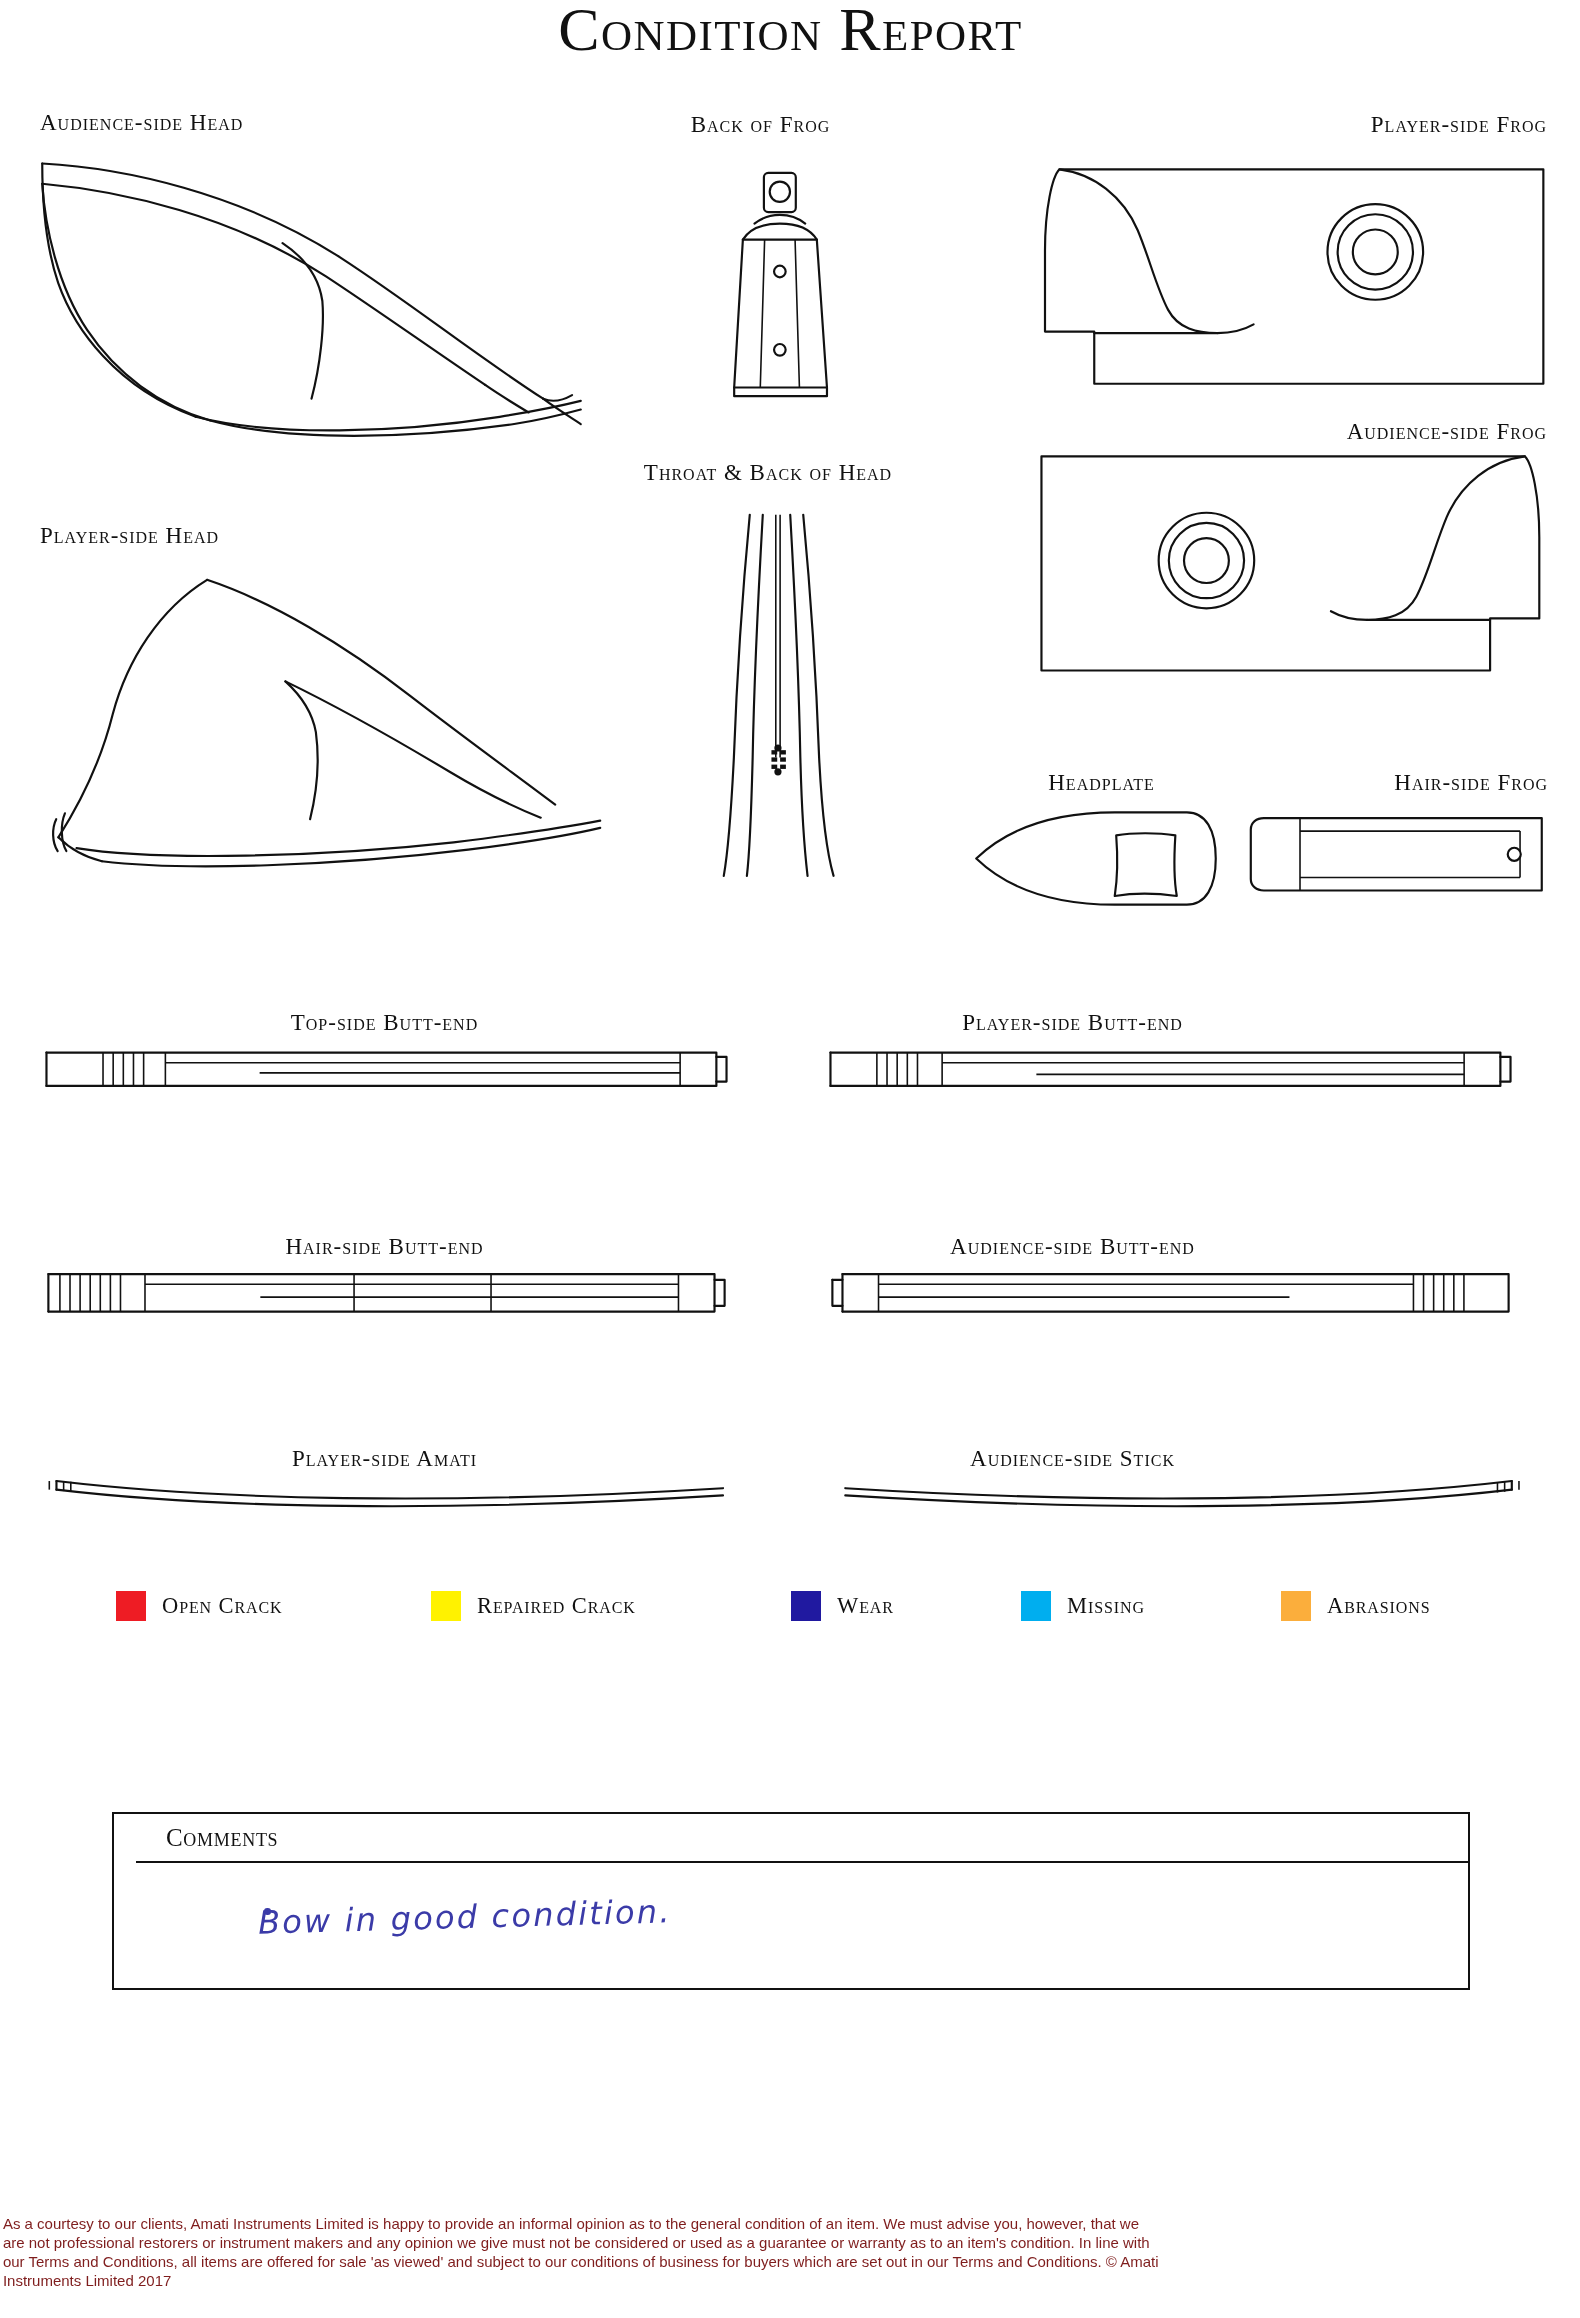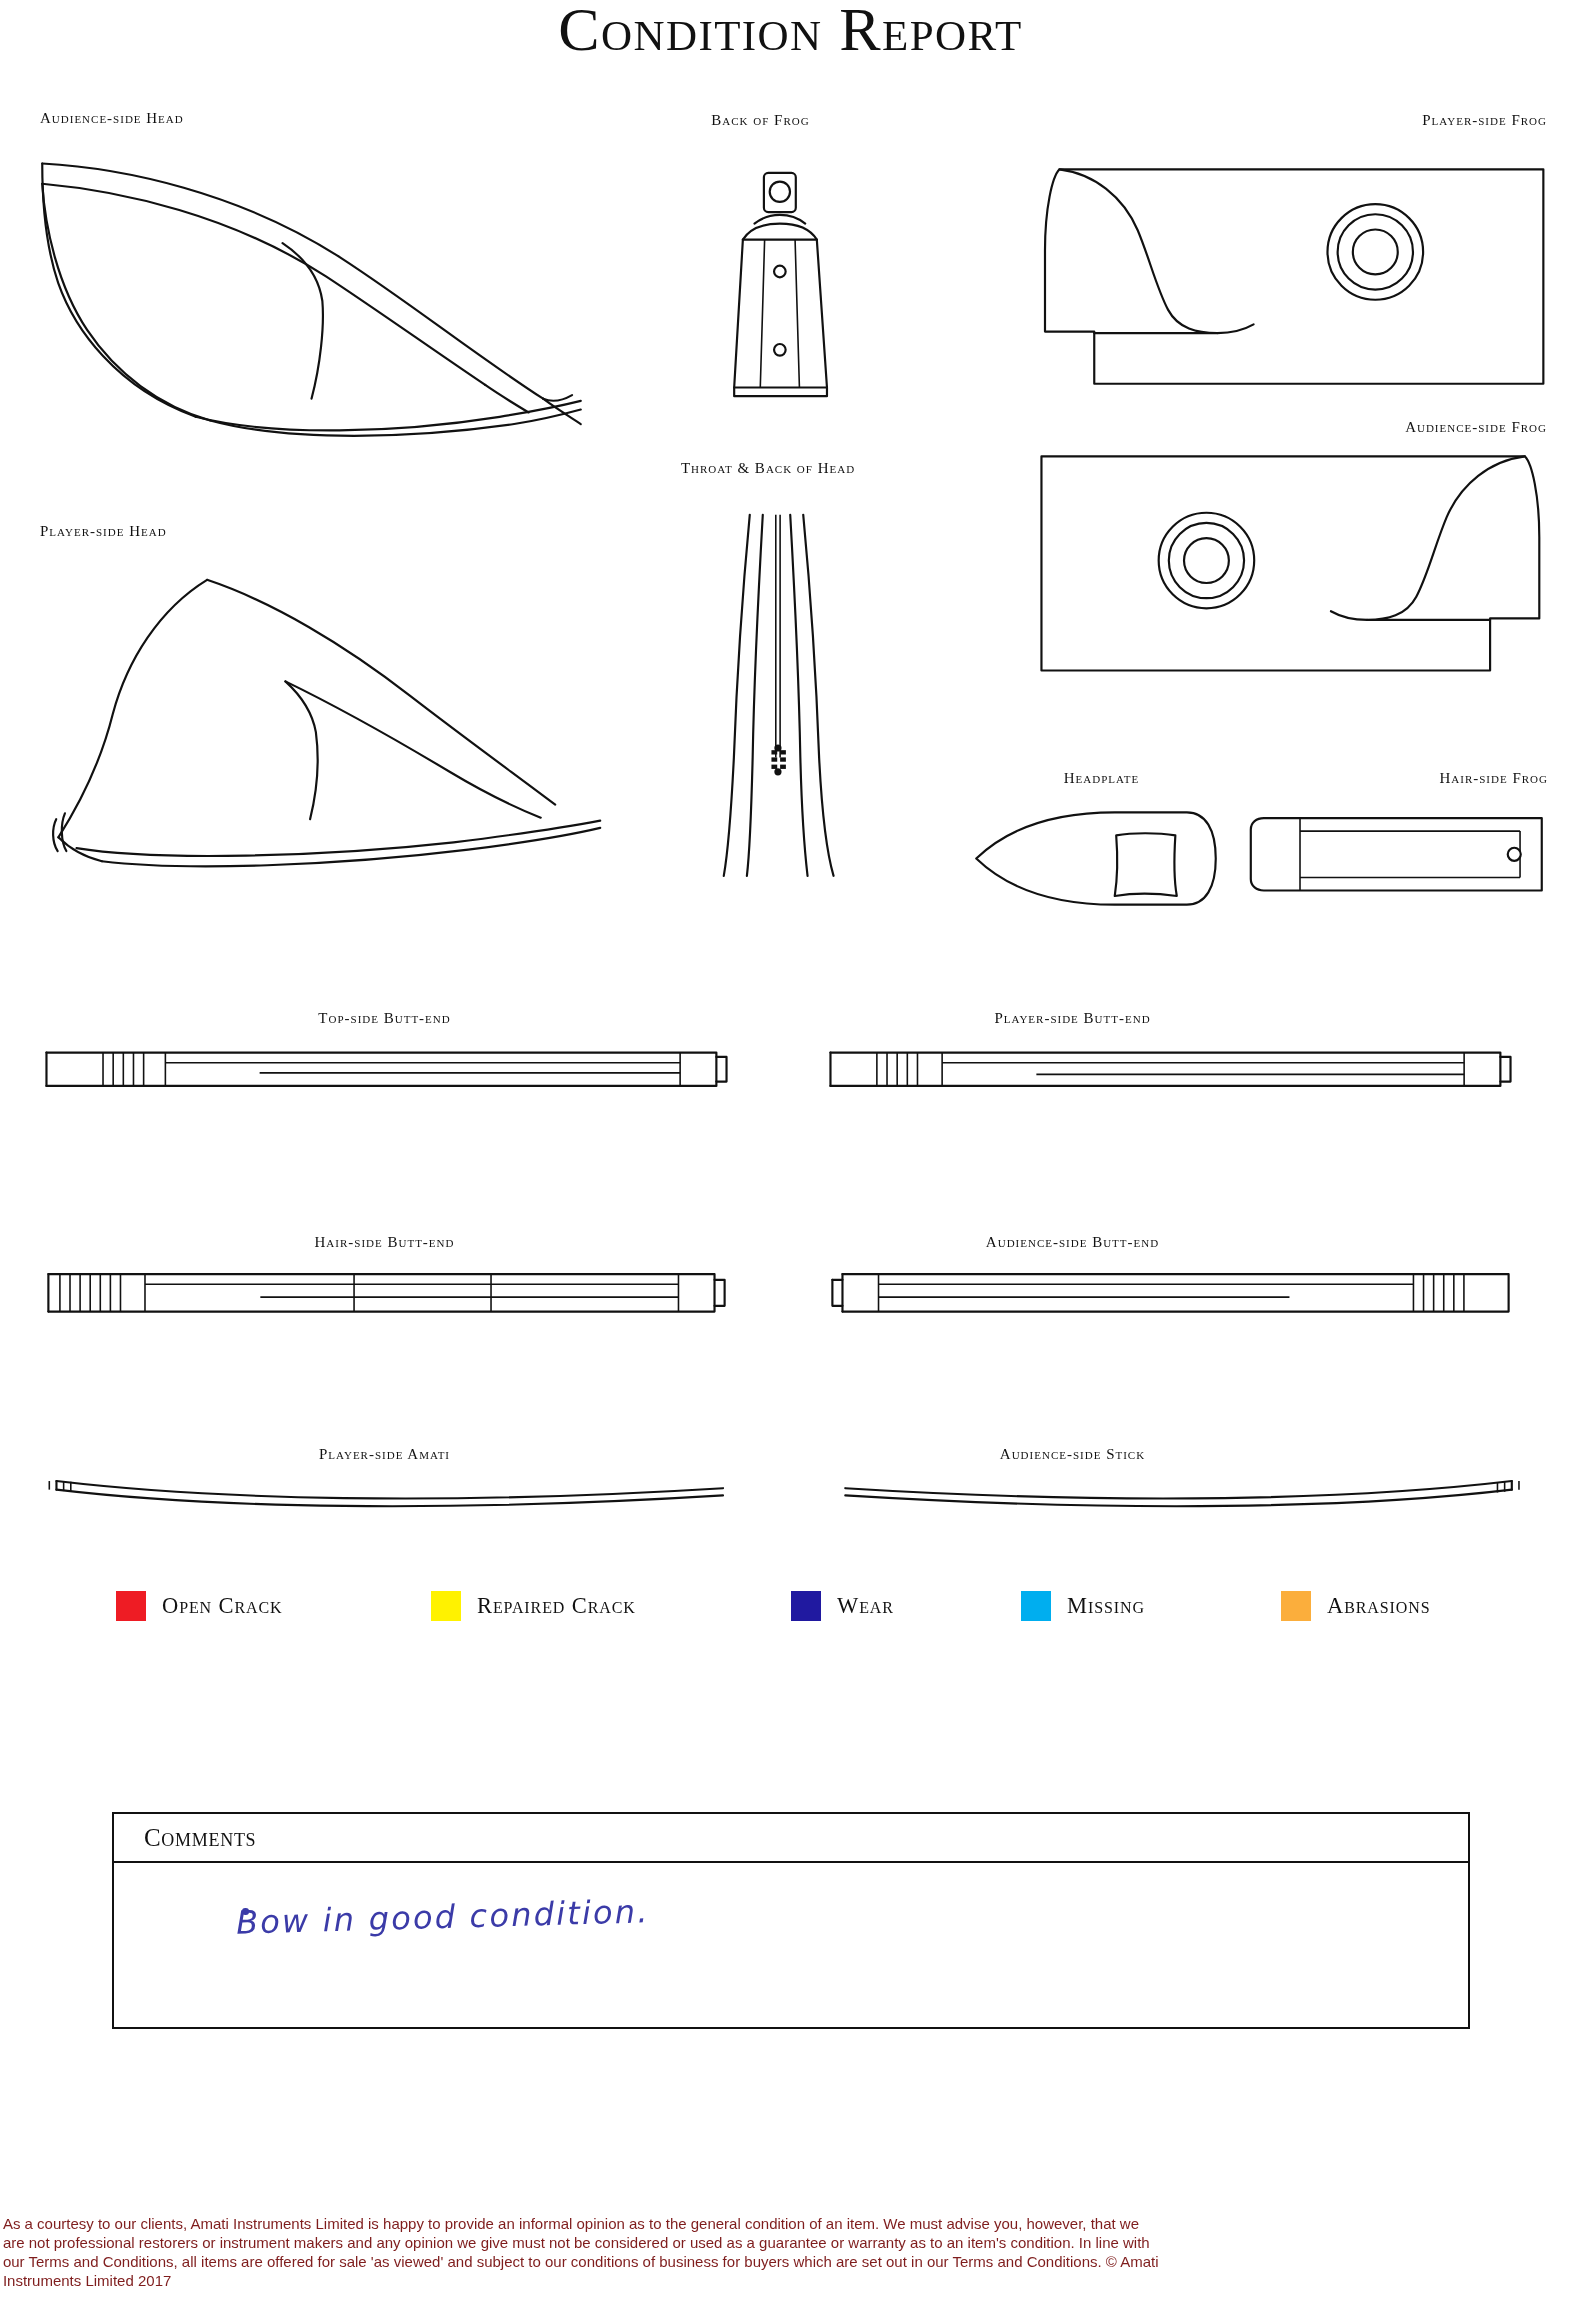--- a/index.html
+++ b/index.html
@@ -9,21 +9,21 @@
   .title{
     position:absolute;left:0;top:-5.8px;width:1581px;text-align:center;
     font-family:"Liberation Serif",serif;
     font-size:62px;letter-spacing:1.4px;font-variant:small-caps;color:#111;
   }
 
   .cap{
     position:absolute;
     font-family:"Liberation Serif",serif;
     font-variant:small-caps;
-    font-size:15px;
+    font-size:23px;
     letter-spacing:1px;
     color:#111;
     white-space:nowrap;
   }
   .cap.r{text-align:right;}
   .cap.c{text-align:center;}
 
   svg{position:absolute;overflow:visible;}
   .ln{fill:none;stroke:#111;stroke-width:3;stroke-linejoin:round;stroke-linecap:round;}
   .ln2{fill:none;stroke:#111;stroke-width:2.2;}
@@ -33,21 +33,21 @@
   .legend{position:absolute;left:0;top:1591px;width:1581px;}
   .legrow{position:relative;height:61px;}
   .legitem{position:absolute;display:flex;align-items:center;gap:16px;}
   .swatch{width:30px;height:30px;display:block;}
   .legtext{
     font-family:"Liberation Serif",serif;font-variant:small-caps;
     font-size:22.5px;letter-spacing:0.9px;color:#111;white-space:nowrap;
   }
 
   
-  .comments{position:absolute;left:112px;top:1812px;width:1358px;height:217px;border:2.2px solid #111;box-sizing:border-box;}
+  .comments{position:absolute;left:112px;top:1812px;width:1358px;height:178px;border:2.2px solid #111;box-sizing:border-box;padding-left:22px;}
   .comments-head{height:49px;border-bottom:2.2px solid #111;box-sizing:border-box;display:flex;align-items:center;padding-left:30px;}
   .comments-head span{font-family:"Liberation Serif",serif;font-variant:small-caps;font-size:25px;letter-spacing:0.7px;}
   .comments-body{position:relative;height:166px;}
   .handwrite{
     position:absolute;left:122px;top:35px;
     font-family:"DejaVu Sans",sans-serif;
     font-size:32px;color:#3b3ba8;
     transform:rotate(-1.6deg);
     letter-spacing:2.2px;
     font-style:italic;

